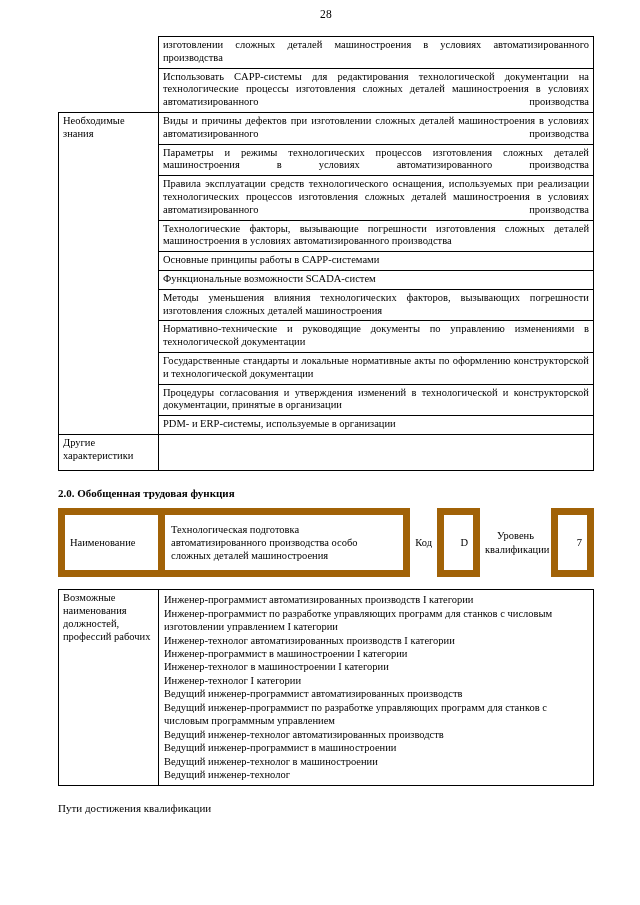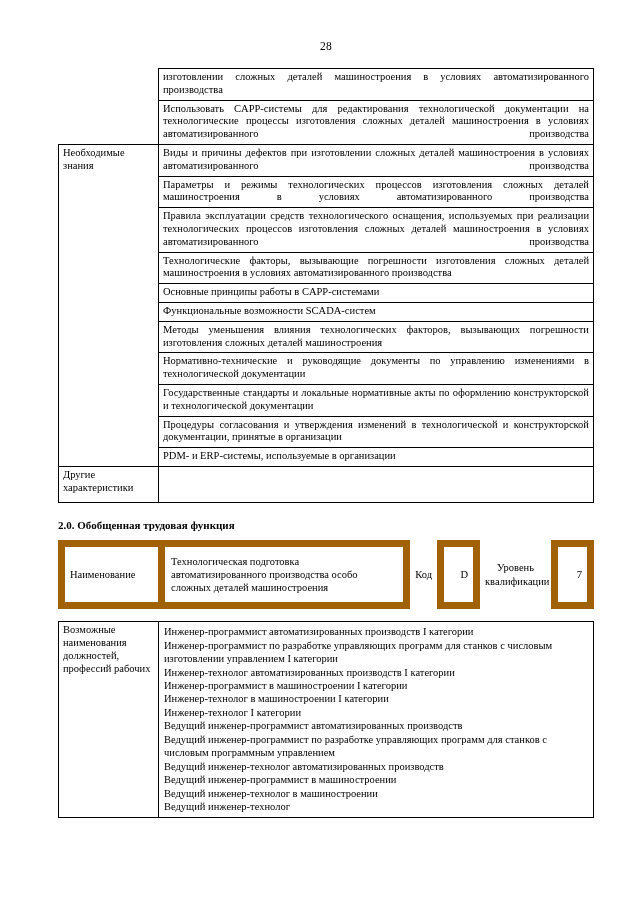--- a/index.html
+++ b/index.html
@@ -12,21 +12,21 @@
     height: 905px;
     font-family: "Liberation Serif", serif;
     color: #000000;
     position: relative;
     overflow: hidden;
   }
   .page {
     width: 640px;
     height: 905px;
     box-sizing: border-box;
-    padding: 40px 46px 0 58px;
+    padding: 8px 46px 0 58px;
     position: relative;
   }
   .page-number {
     text-align: center;
     font-size: 11.5px;
     margin: 0 0 16px 0;
     letter-spacing: 0.2px;
   }
   table.doc {
     border-collapse: collapse;
@@ -201,15 +201,16 @@
           <div>Ведущий инженер-программист по разработке управляющих программ для станков с числовым программным управлением</div>
           <div>Ведущий инженер-технолог автоматизированных производств</div>
           <div>Ведущий инженер-программист в машиностроении</div>
           <div>Ведущий инженер-технолог в машиностроении</div>
           <div>Ведущий инженер-технолог</div>
         </td>
       </tr>
     </tbody>
   </table>
 
+  <div class="plain-line">Пути достижения квалификации</div>
 
 
 </div>
 
 </body></html>

